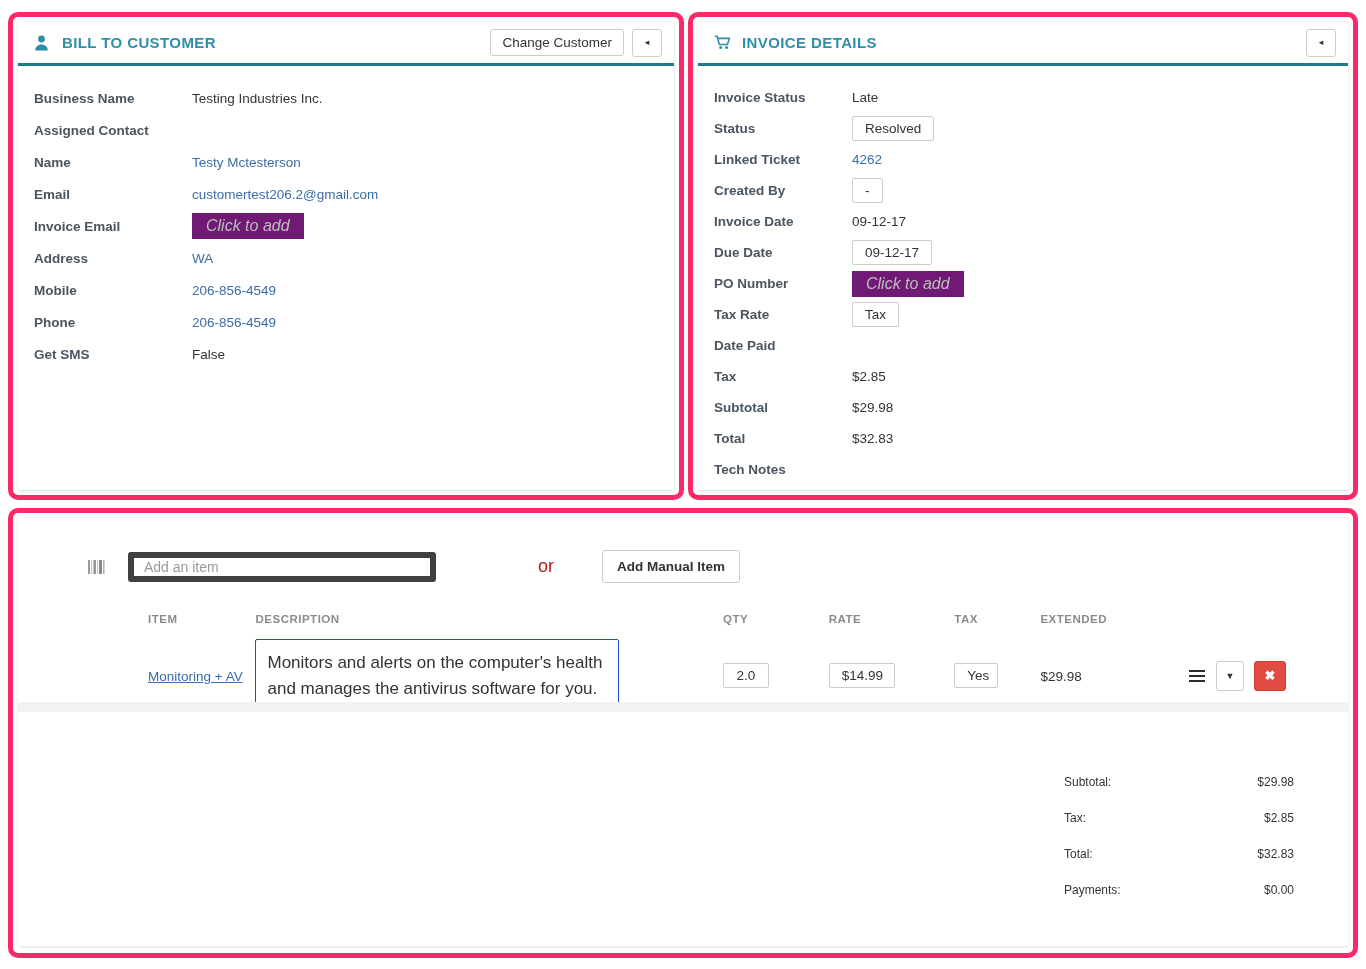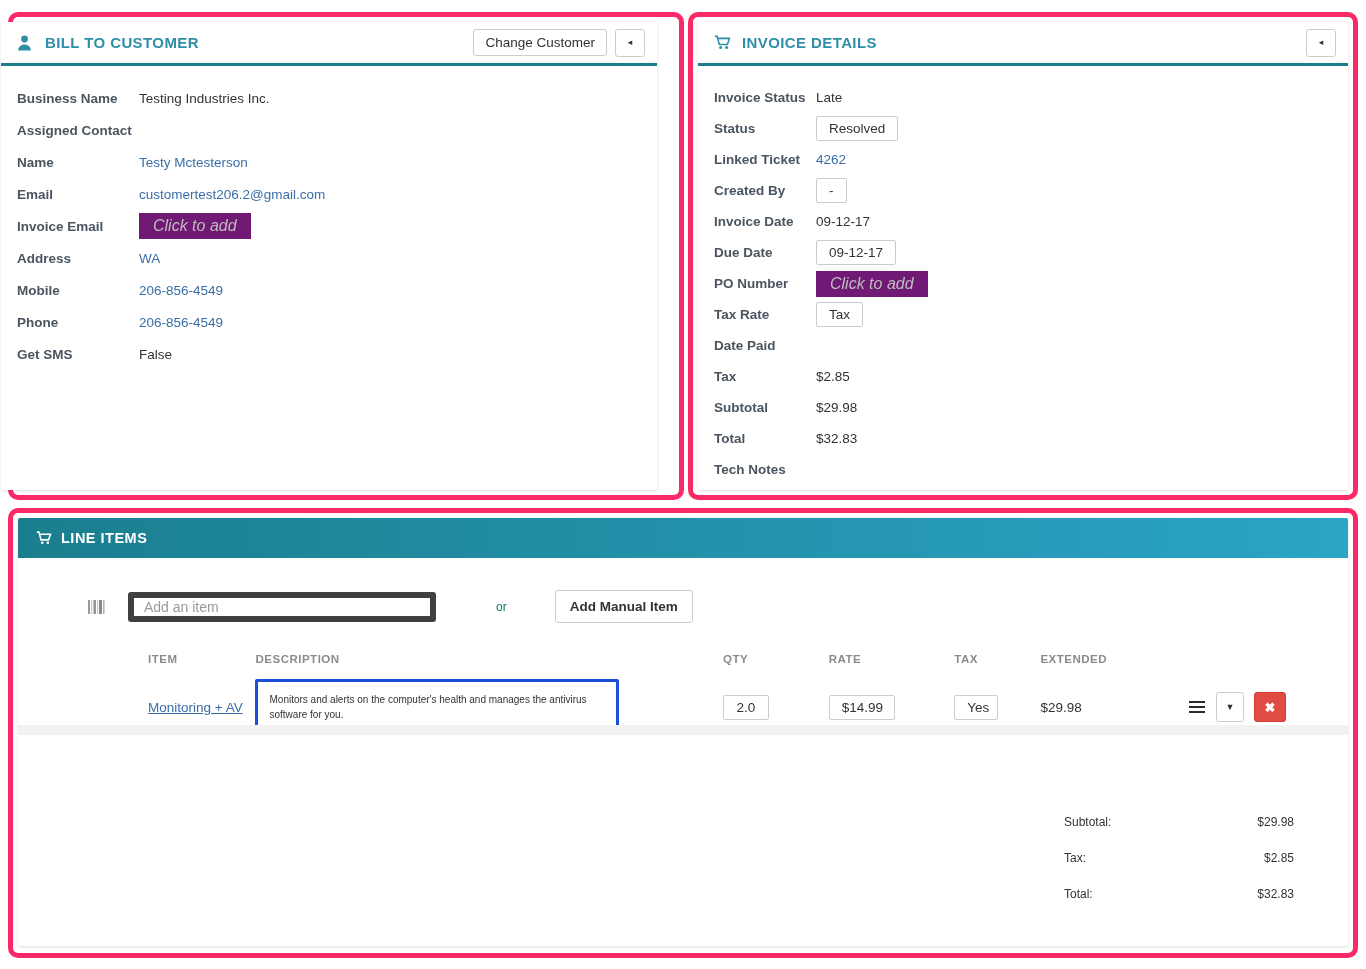--- a/index.html
+++ b/index.html
@@ -102,20 +102,21 @@
   .flabel {
     color: #4a5560;
     font-size: 13.5px;
     font-weight: bold;
     flex: 0 0 auto;
   }
   .fval {
     color: #2b2b2b;
     font-size: 13.5px;
     flex: 1 1 auto;
+    margin-left: 36px;
   }
   .fval.link { color: #3a6ea8; }
   .fval.plain { color: #333333; }
 
   .ph-box {
     display: inline-block;
     background: #701a75;
     color: #bdbdbd;
     font-style: italic;
     font-size: 16px;
@@ -128,21 +129,21 @@
     border-radius: 2px;
     color: #333333;
     font-size: 13.5px;
     padding: 4px 12px;
     min-width: 26px;
     text-align: center;
     cursor: text;
   }
 
   
-  #card-bill { left: 1px; top: 22px; width: 656px; height: 468px; }
+  #card-bill { left: 18px; top: 22px; width: 656px; height: 468px; }
   #card-bill .flabel { width: 122px; }
 
   
   #card-inv { left: 698px; top: 22px; width: 650px; height: 468px; }
   #card-inv .flabel { width: 102px; }
   #card-inv .frow { min-height: 31px; }
 
   
   #card-items { left: 18px; top: 518px; width: 1330px; height: 428px; overflow: hidden; }
   .items-head {
@@ -175,21 +176,21 @@
     height: 30px;
     border: 6px solid #404040;
     border-radius: 3px;
     background: #ffffff;
     font-family: "Liberation Sans", sans-serif;
     font-size: 14px;
     color: #555555;
     padding: 0 10px;
   }
   .add-input::placeholder { color: #9a9a9a; }
-  .or-text { margin-left: 60px; color: #0f766e; font-size: 12px; }
+  .or-text { margin-left: 102px; color: #b91c1c; font-size: 18px; }
   .btn-manual {
     margin-left: 48px;
     background: #ffffff;
     border: 1px solid #cccccc;
     border-radius: 3px;
     font-family: "Liberation Sans", sans-serif;
     font-size: 13.5px;
     font-weight: bold;
     color: #333333;
     padding: 8px 14px;
@@ -211,25 +212,25 @@
   .col-item  { width: 150px; padding-left: 130px !important; }
   .col-desc  { width: 380px; }
   .col-qty   { width: 86px; margin-top: 20px; }
   .col-rate  { width: 102px; }
   .col-tax   { width: 70px; }
   .col-ext   { width: 120px; }
   .col-act   { width: 130px; }
 
   .item-link { color: #3a6ea8; font-size: 13.5px; text-align: center; }
   .desc-box {
-    border: 3px solid #1d4ed8;
+    border: 1px solid #1d4ed8;
     background: #ffffff;
     border-radius: 2px;
     padding: 10px 11px;
-    font-size: 10px;
+    font-size: 17px;
     color: #333333;
     line-height: 1.5;
     width: 364px;
     cursor: text;
   }
   .qty-box { width: 46px; }
   .rate-box { width: 66px; }
   .tax-box { width: 44px; }
   .ext-val { font-size: 13.5px; color: #333333; }
 
@@ -403,30 +404,20 @@
         </div>
         <div class="frow">
           <div class="flabel">Tech Notes</div>
           <div class="fval plain"></div>
         </div>
       </div>
   </div>
 
   <div class="pink-frame" id="frame-items"></div>
   <div class="card" id="card-items">
-    <div class="items-head">
-      <span class="head-ico">
-        <svg width="16" height="14" viewBox="0 0 17 15" fill="none" stroke="currentColor" stroke-width="1.7" aria-hidden="true">
-          <path d="M0.8 1.2h2.3l2.2 8.3h8.1l2-6.1H4.2"></path>
-          <circle cx="6.6" cy="12.6" r="1.4" fill="currentColor" stroke="none"></circle>
-          <circle cx="12.6" cy="12.6" r="1.4" fill="currentColor" stroke="none"></circle>
-        </svg>
-      </span>
-      <span class="items-title">LINE ITEMS</span>
-    </div>
 
     <div class="items-body">
 
       <div class="add-row">
         <span>
           <svg class="barcode-ico" viewBox="0 0 18 14" aria-hidden="true">
             <rect x="0" y="0" width="2" height="14" fill="#9a9a9a"></rect>
             <rect x="3" y="0" width="1.2" height="14" fill="#c9c9c9"></rect>
             <rect x="5.5" y="0" width="2.4" height="14" fill="#8f8f8f"></rect>
             <rect x="9" y="0" width="1.2" height="14" fill="#cccccc"></rect>
@@ -488,19 +479,23 @@
             <span class="tval">$29.98</span>
           </div>
           <div class="trow">
             <span class="tlabel">Tax:</span>
             <span class="tval">$2.85</span>
           </div>
           <div class="trow">
             <span class="tlabel">Total:</span>
             <span class="tval">$32.83</span>
           </div>
+          <div class="trow">
+            <span class="tlabel">Payments:</span>
+            <span class="tval">$0.00</span>
+          </div>
         </div>
 
       <div class="bottom-strip"></div>
     </div>
   </div>
 
 </div>
 
 </body></html>

